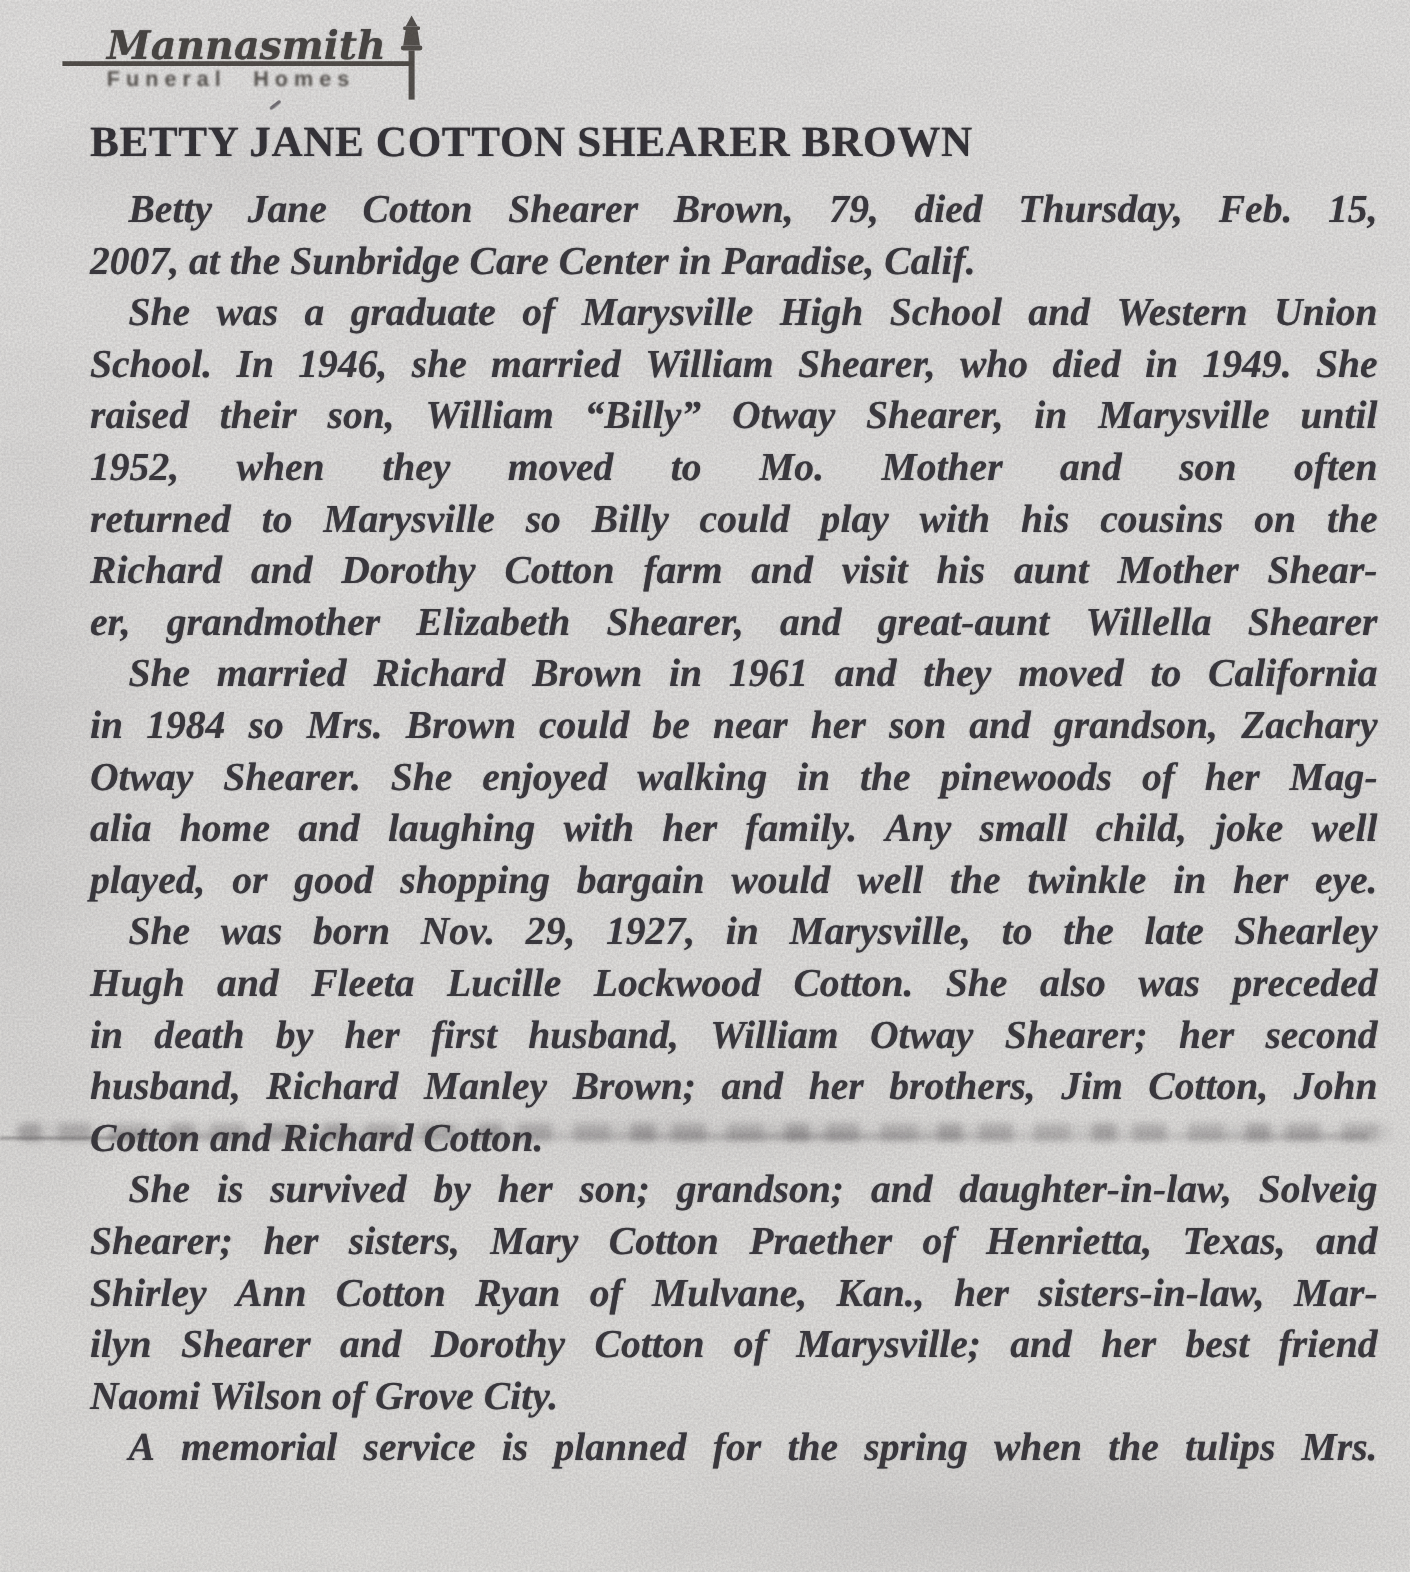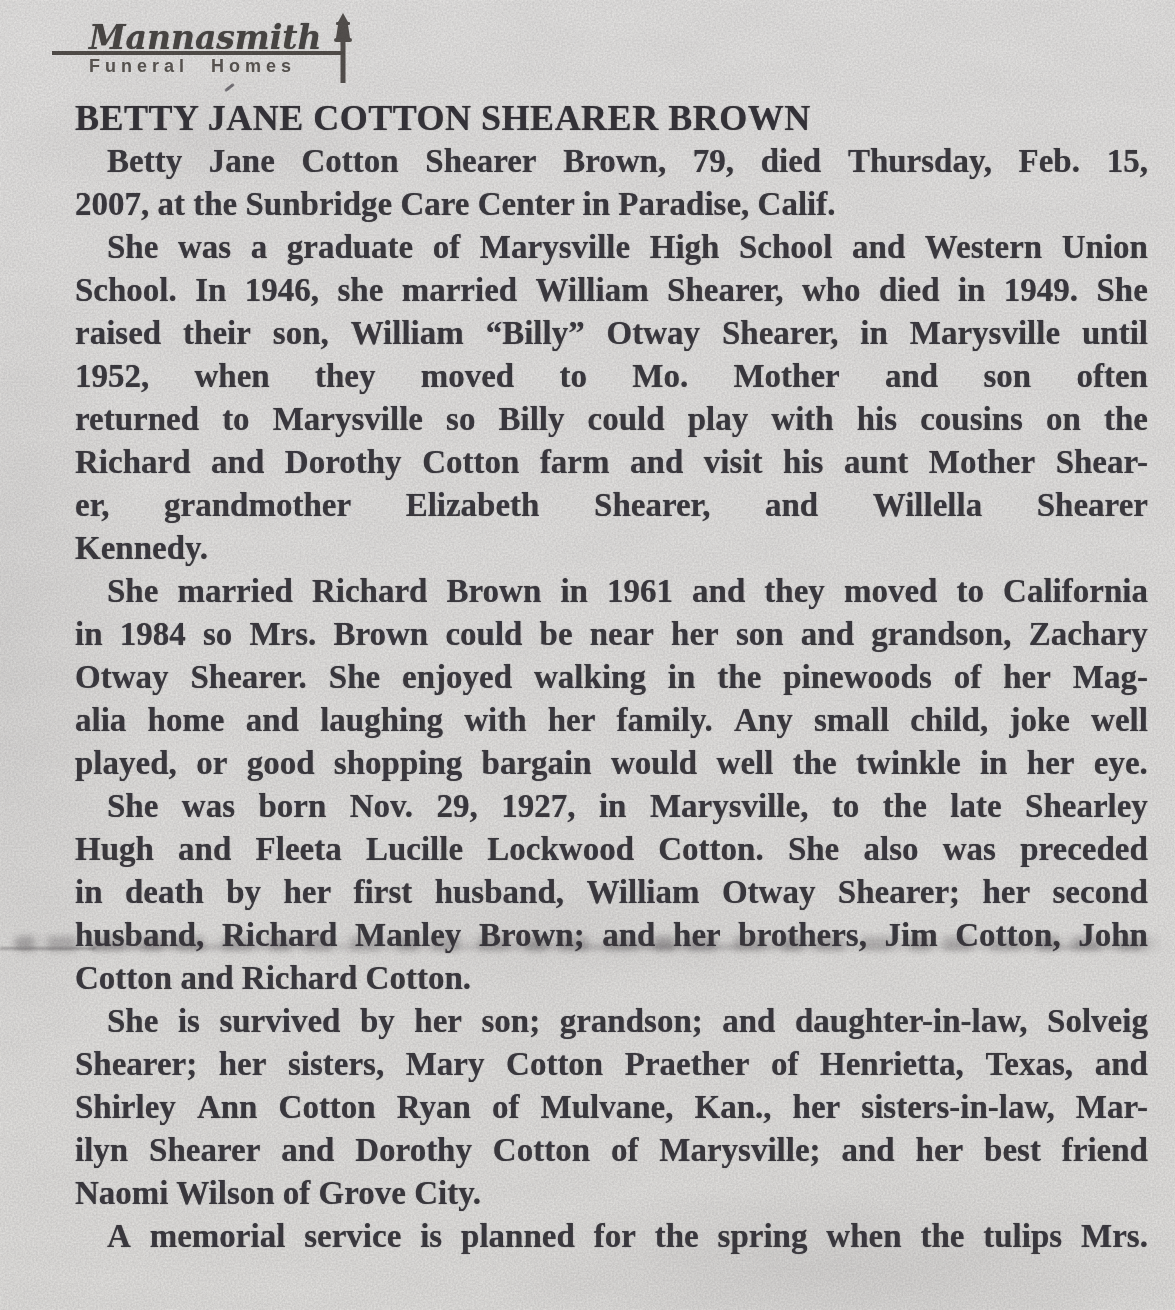--- a/index.html
+++ b/index.html
@@ -55,26 +55,27 @@
     font-size: 36px; line-height: 42px;
     font-weight: 700;
     letter-spacing: 0.5px;
     color: #38363c;
     text-shadow: 0 0 1px rgba(50,48,54,0.75);
     filter: blur(0.3px);
   }
 
   
   #obit-body {
-    margin-top: 1px;
+    margin-top: 15px;
     font-size: 33px;
     font-weight: 700;
     color: #3e3c42;
     text-shadow: 0 0 1px rgba(55,53,60,0.65);
     filter: blur(0.25px);
+    font-style: italic;
   }
   .para { margin: 0; }
   .tl {
     display: flex;
     justify-content: space-between;
     height: 43px; line-height: 43px;
     overflow: visible;
   }
   .tl.nat { display: block; }
   .tl.first { padding-left: 32px; }
@@ -239,24 +240,24 @@
           <span>aunt</span>
           <span>Mother</span>
           <span>Shear-</span>
         </div>
         <div class="tl">
           <span>er,</span>
           <span>grandmother</span>
           <span>Elizabeth</span>
           <span>Shearer,</span>
           <span>and</span>
+          <span>great-aunt</span>
           <span>Willella</span>
           <span>Shearer</span>
         </div>
-        <div class="tl nat">Kennedy.</div>
       </div>
       <div class="para">
         <div class="tl first">
           <span>She</span>
           <span>married</span>
           <span>Richard</span>
           <span>Brown</span>
           <span>in</span>
           <span>1961</span>
           <span>and</span>

